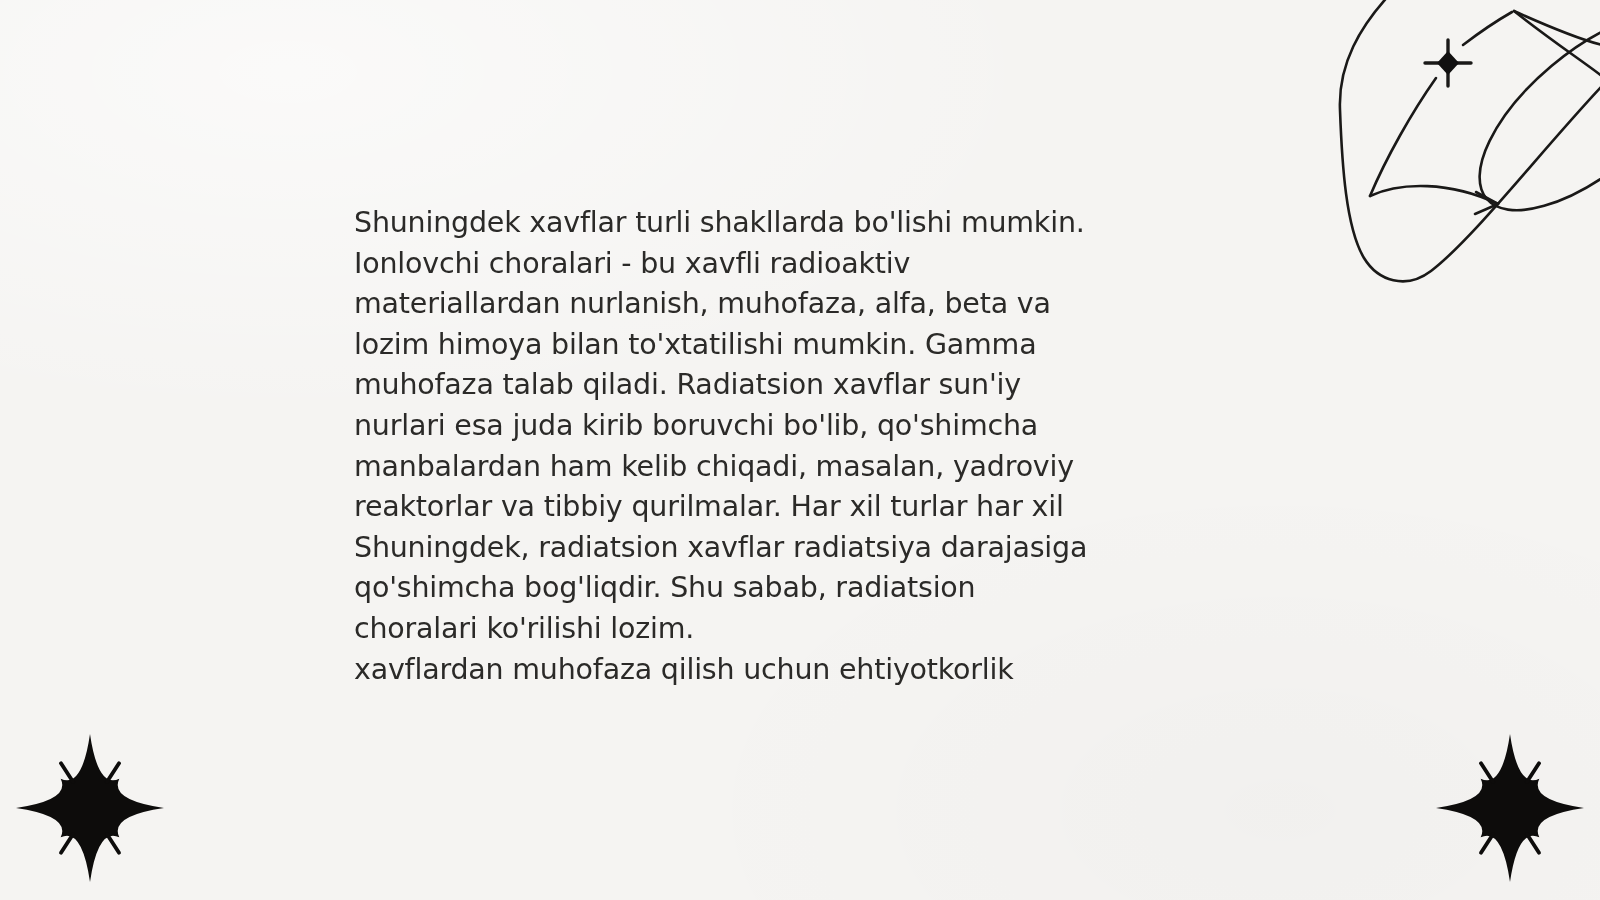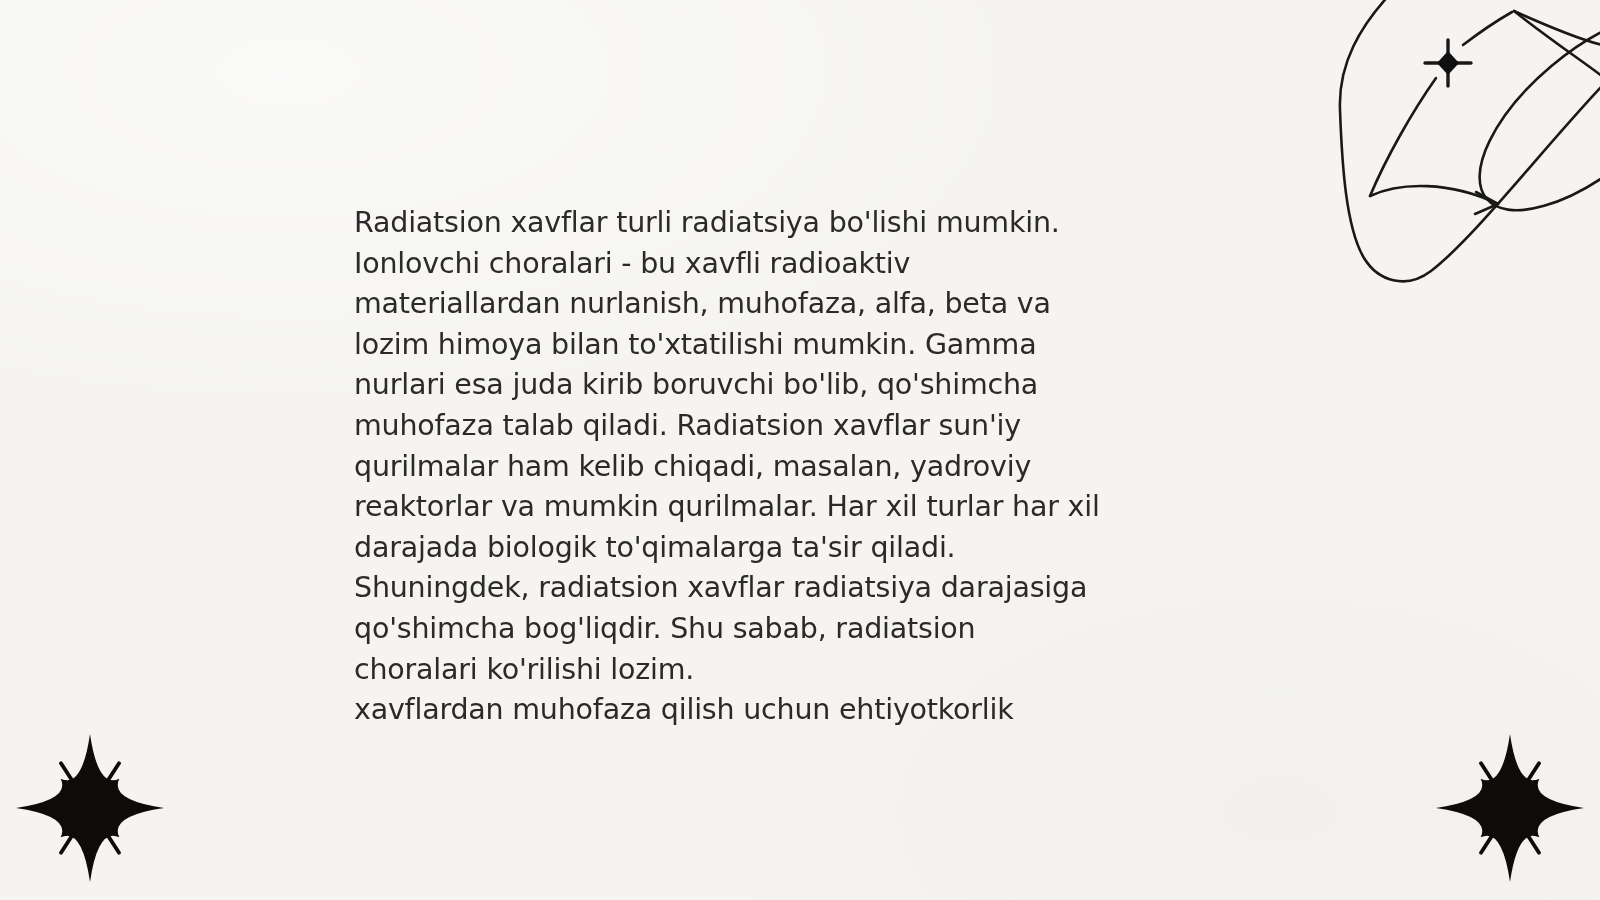--- a/index.html
+++ b/index.html
@@ -66,29 +66,28 @@
       <path d="M 214 11 C 248 38, 278 58, 302 76"></path>
       <path d="M 163 45 C 180 32, 198 20, 212 12"></path>
 
       <path d="M 148 40 L 148 86" stroke-width="3.4"></path>
       <path d="M 125 63 L 171 63" stroke-width="3.4"></path>
     </g>
     <path d="M 148 51 L 159 63 L 148 75 L 137 63 Z" fill="#111010"></path>
   </svg>
 
   <div class="text-block">
-    <div class="text-line">Radiatsion xavflar turli radiatsiya bo'lishi mumkin.</div>
+    <div class="text-line">Shuningdek xavflar turli shakllarda bo'lishi mumkin.</div>
     <div class="text-line">Ionlovchi choralari - bu xavfli radioaktiv</div>
     <div class="text-line">materiallardan nurlanish, muhofaza, alfa, beta va</div>
     <div class="text-line">lozim himoya bilan to'xtatilishi mumkin. Gamma</div>
+    <div class="text-line">muhofaza talab qiladi. Radiatsion xavflar sun'iy</div>
     <div class="text-line">nurlari esa juda kirib boruvchi bo'lib, qo'shimcha</div>
-    <div class="text-line">muhofaza talab qiladi. Radiatsion xavflar sun'iy</div>
-    <div class="text-line">qurilmalar ham kelib chiqadi, masalan, yadroviy</div>
-    <div class="text-line">reaktorlar va mumkin qurilmalar. Har xil turlar har xil</div>
-    <div class="text-line">darajada biologik to'qimalarga ta'sir qiladi.</div>
+    <div class="text-line">manbalardan ham kelib chiqadi, masalan, yadroviy</div>
+    <div class="text-line">reaktorlar va tibbiy qurilmalar. Har xil turlar har xil</div>
     <div class="text-line">Shuningdek, radiatsion xavflar radiatsiya darajasiga</div>
     <div class="text-line">qo'shimcha bog'liqdir. Shu sabab, radiatsion</div>
     <div class="text-line">choralari ko'rilishi lozim.</div>
     <div class="text-line">xavflardan muhofaza qilish uchun ehtiyotkorlik</div>
   </div>
 
   <svg class="starburst left" viewBox="0 0 100 100" xmlns="http://www.w3.org/2000/svg">
     <path fill="#0d0c0b" d="M 50 0
       Q 55.4 37.1 69.8 30.2
       Q 62.9 44.6 100 50

